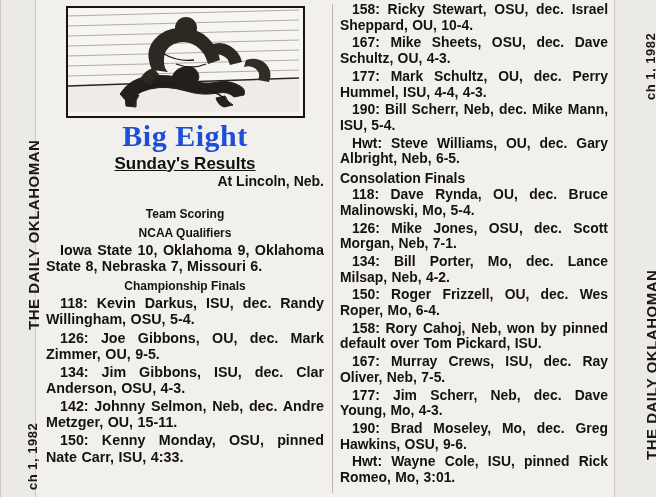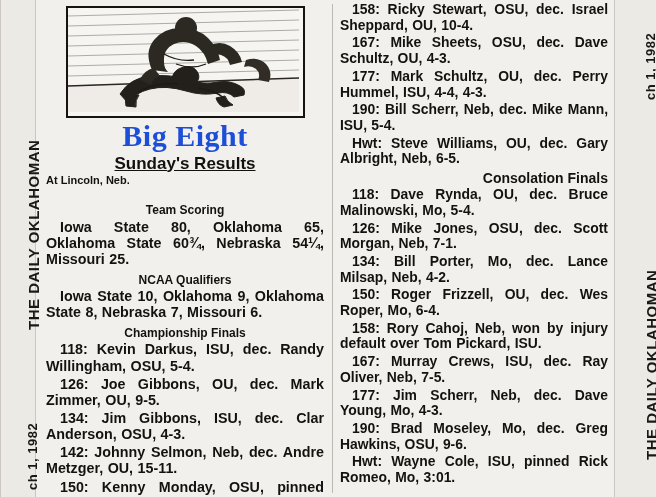--- a/index.html
+++ b/index.html
@@ -118,37 +118,37 @@
   .subhead {
     text-align: center;
     font-family: "Liberation Sans", sans-serif;
     font-weight: bold;
     font-size: 17px;
     line-height: 1.1;
     margin: 3px 0 1px 0;
     text-decoration: underline;
   }
   .subhead2 {
-    text-align: left;
-    font-family: "Liberation Sans", sans-serif;
-    font-weight: bold;
-    font-size: 11px;
+    text-align: right;
+    font-family: "Liberation Sans", sans-serif;
+    font-weight: bold;
+    font-size: 14px;
     line-height: 1.1;
     margin: 1px 0 18px 0;
   }
   .sect {
     text-align: center;
     font-family: "Liberation Sans", sans-serif;
     font-weight: bold;
     font-size: 12px;
     line-height: 1.15;
     margin: 6px 0 1px 0;
   }
   .sect-r {
-    text-align: right;
+    text-align: left;
     font-family: "Liberation Sans", sans-serif;
     font-weight: bold;
     font-size: 14px;
     line-height: 1.15;
     margin: 3px 0 1px 0;
   }
 
   
   .body {
     font-family: "Liberation Sans", sans-serif;
@@ -230,21 +230,20 @@
           <path d="M178 52 q12 -4 20 4 q7 8 3 18 l-11 -2 q3 -7 -2 -11 q-5 -4 -12 -2 z"></path>
         </g>
       </svg>
     </div>
 
     <div class="bigeight">Big Eight</div>
     <div class="subhead">Sunday's Results</div>
     <div class="subhead2">At Lincoln, Neb.</div>
 
     <div class="sect">Team Scoring</div>
-    <div class="body para">Iowa State 80, Oklahoma 65, Oklahoma State 60¾, Nebraska 54¼, Missouri 25.</div>
 
     <div class="sect">NCAA Qualifiers</div>
     <div class="body para">Iowa State 10, Oklahoma 9, Oklahoma State 8, Nebraska 7, Missouri 6.</div>
 
     <div class="sect">Championship Finals</div>
     <div class="body para">118: Kevin Darkus, ISU, dec. Randy Willingham, OSU, 5-4.</div>
     <div class="body para">126: Joe Gibbons, OU, dec. Mark Zimmer, OU, 9-5.</div>
     <div class="body para">134: Jim Gibbons, ISU, dec. Clar Anderson, OSU, 4-3.</div>
     <div class="body para">142: Johnny Selmon, Neb, dec. Andre Metzger, OU, 15-11.</div>
     <div class="body para">150: Kenny Monday, OSU, pinned Nate Carr, ISU, 4:33.</div>
@@ -256,21 +255,21 @@
     <div class="body r para">167: Mike Sheets, OSU, dec. Dave Schultz, OU, 4-3.</div>
     <div class="body r para">177: Mark Schultz, OU, dec. Perry Hummel, ISU, 4-4, 4-3.</div>
     <div class="body r para">190: Bill Scherr, Neb, dec. Mike Mann, ISU, 5-4.</div>
     <div class="body r para">Hwt: Steve Williams, OU, dec. Gary Albright, Neb, 6-5.</div>
 
     <div class="sect-r">Consolation Finals</div>
     <div class="body r para">118: Dave Rynda, OU, dec. Bruce Malinowski, Mo, 5-4.</div>
     <div class="body r para">126: Mike Jones, OSU, dec. Scott Morgan, Neb, 7-1.</div>
     <div class="body r para">134: Bill Porter, Mo, dec. Lance Milsap, Neb, 4-2.</div>
     <div class="body r para">150: Roger Frizzell, OU, dec. Wes Roper, Mo, 6-4.</div>
-    <div class="body r para">158: Rory Cahoj, Neb, won by injury default over Tom Pickard, ISU.</div>
+    <div class="body r para">158: Rory Cahoj, Neb, won by pinned default over Tom Pickard, ISU.</div>
     <div class="body r para">167: Murray Crews, ISU, dec. Ray Oliver, Neb, 7-5.</div>
     <div class="body r para">177: Jim Scherr, Neb, dec. Dave Young, Mo, 4-3.</div>
     <div class="body r para">190: Brad Moseley, Mo, dec. Greg Hawkins, OSU, 9-6.</div>
     <div class="body r para">Hwt: Wayne Cole, ISU, pinned Rick Romeo, Mo, 3:01.</div>
 
   </div>
 
 </div>
 
 </body></html>

